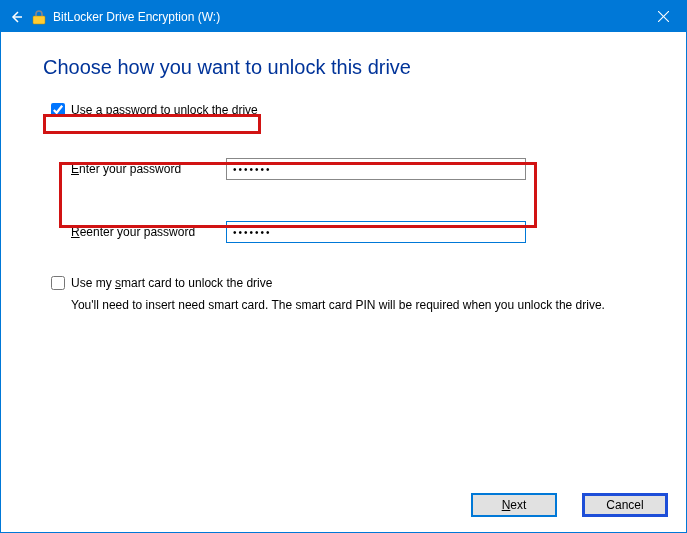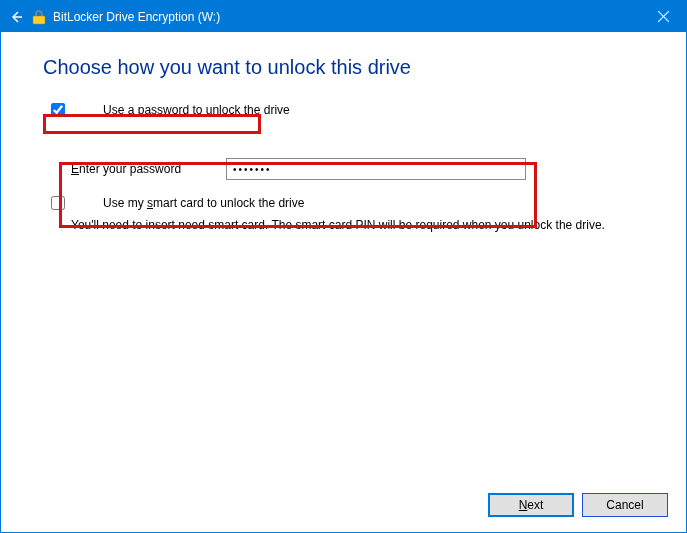--- a/index.html
+++ b/index.html
@@ -65,21 +65,20 @@
     margin-bottom: 24px;
   }
 
   .option-block { margin-bottom: 14px; }
 
   .checkbox-row {
     display: flex;
     align-items: center;
     margin-bottom: 8px;
     margin-left: 8px;
-    gap: 32px;
   }
   input[type=checkbox] {
     width: 14px; height: 14px;
     margin: 0 6px 0 0;
   }
   .cb-label {}
   .cb-label .ul { text-decoration: underline; }
 
   .helper {
     margin-left: 28px;
@@ -118,27 +117,27 @@
   .hl2 { left: 58px; top: 130px; width: 478px; height: 66px; }
 
   
   .footer {
     height: 54px;
     border-top: none;
     display: flex;
     justify-content: flex-end;
     align-items: center;
     padding-right: 18px;
-    gap: 8px;
+    gap: 25px;
   }
   .btn {
     min-width: 86px;
     height: 24px;
     background: #e1e1e1;
-    border: 1px solid #1d4ed8;
+    border: 3px solid #1d4ed8;
     font-family: inherit;
     font-size: 12px;
     padding: 0 10px;
     cursor: pointer;
   }
   .btn .ul { text-decoration: underline; }
   .btn-primary {
     border: 2px solid #0078d7;
   }
 </style>
@@ -179,23 +178,29 @@
       </span>
     </div>
 
     <div class="field-row">
       <span class="field-label">
         <span class="ul">E</span><span>nter your password</span>
       </span>
       <input type="password" value="•••••••" style="">
     </div>
 
-  </div>
-
-  <div class="option-block" style="margin-top:16px">
+    <div class="field-row">
+      <span class="field-label">
+        <span class="ul">R</span><span>eenter your password</span>
+      </span>
+      <input type="password" class="focused" value="•••••••" style="">
+    </div>
+  </div>
+
+  <div class="option-block" style="margin-top:33px">
     <div class="checkbox-row">
       <input type="checkbox" style="">
       <span class="cb-label">
         <span>Use my </span><span class="ul">s</span><span>mart card to unlock the drive</span>
       </span>
     </div>
     <div class="helper">You'll need to insert need smart card. The smart card PIN will be required when you unlock the drive.</div>
   </div>
 
   <div class="hl hl1"></div>

